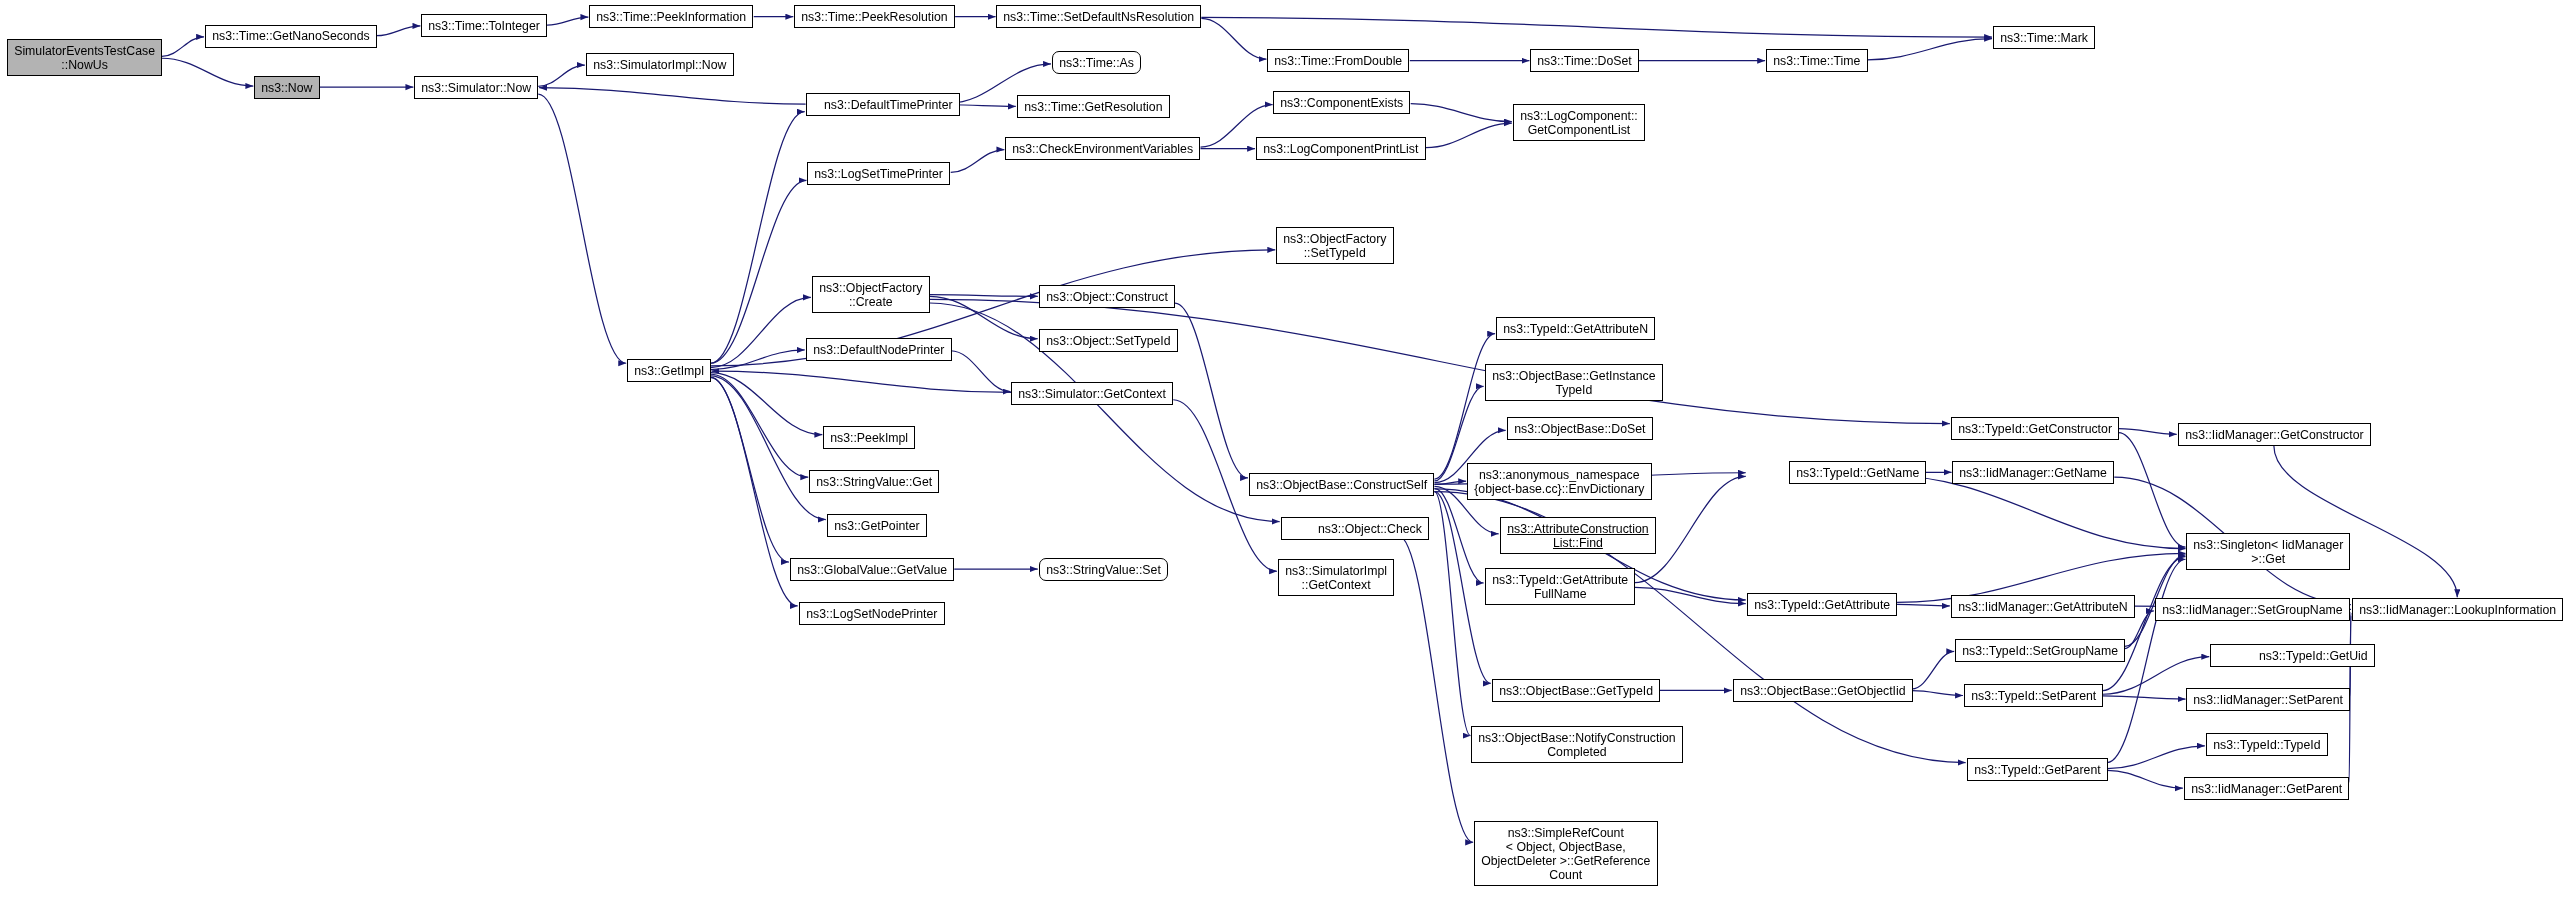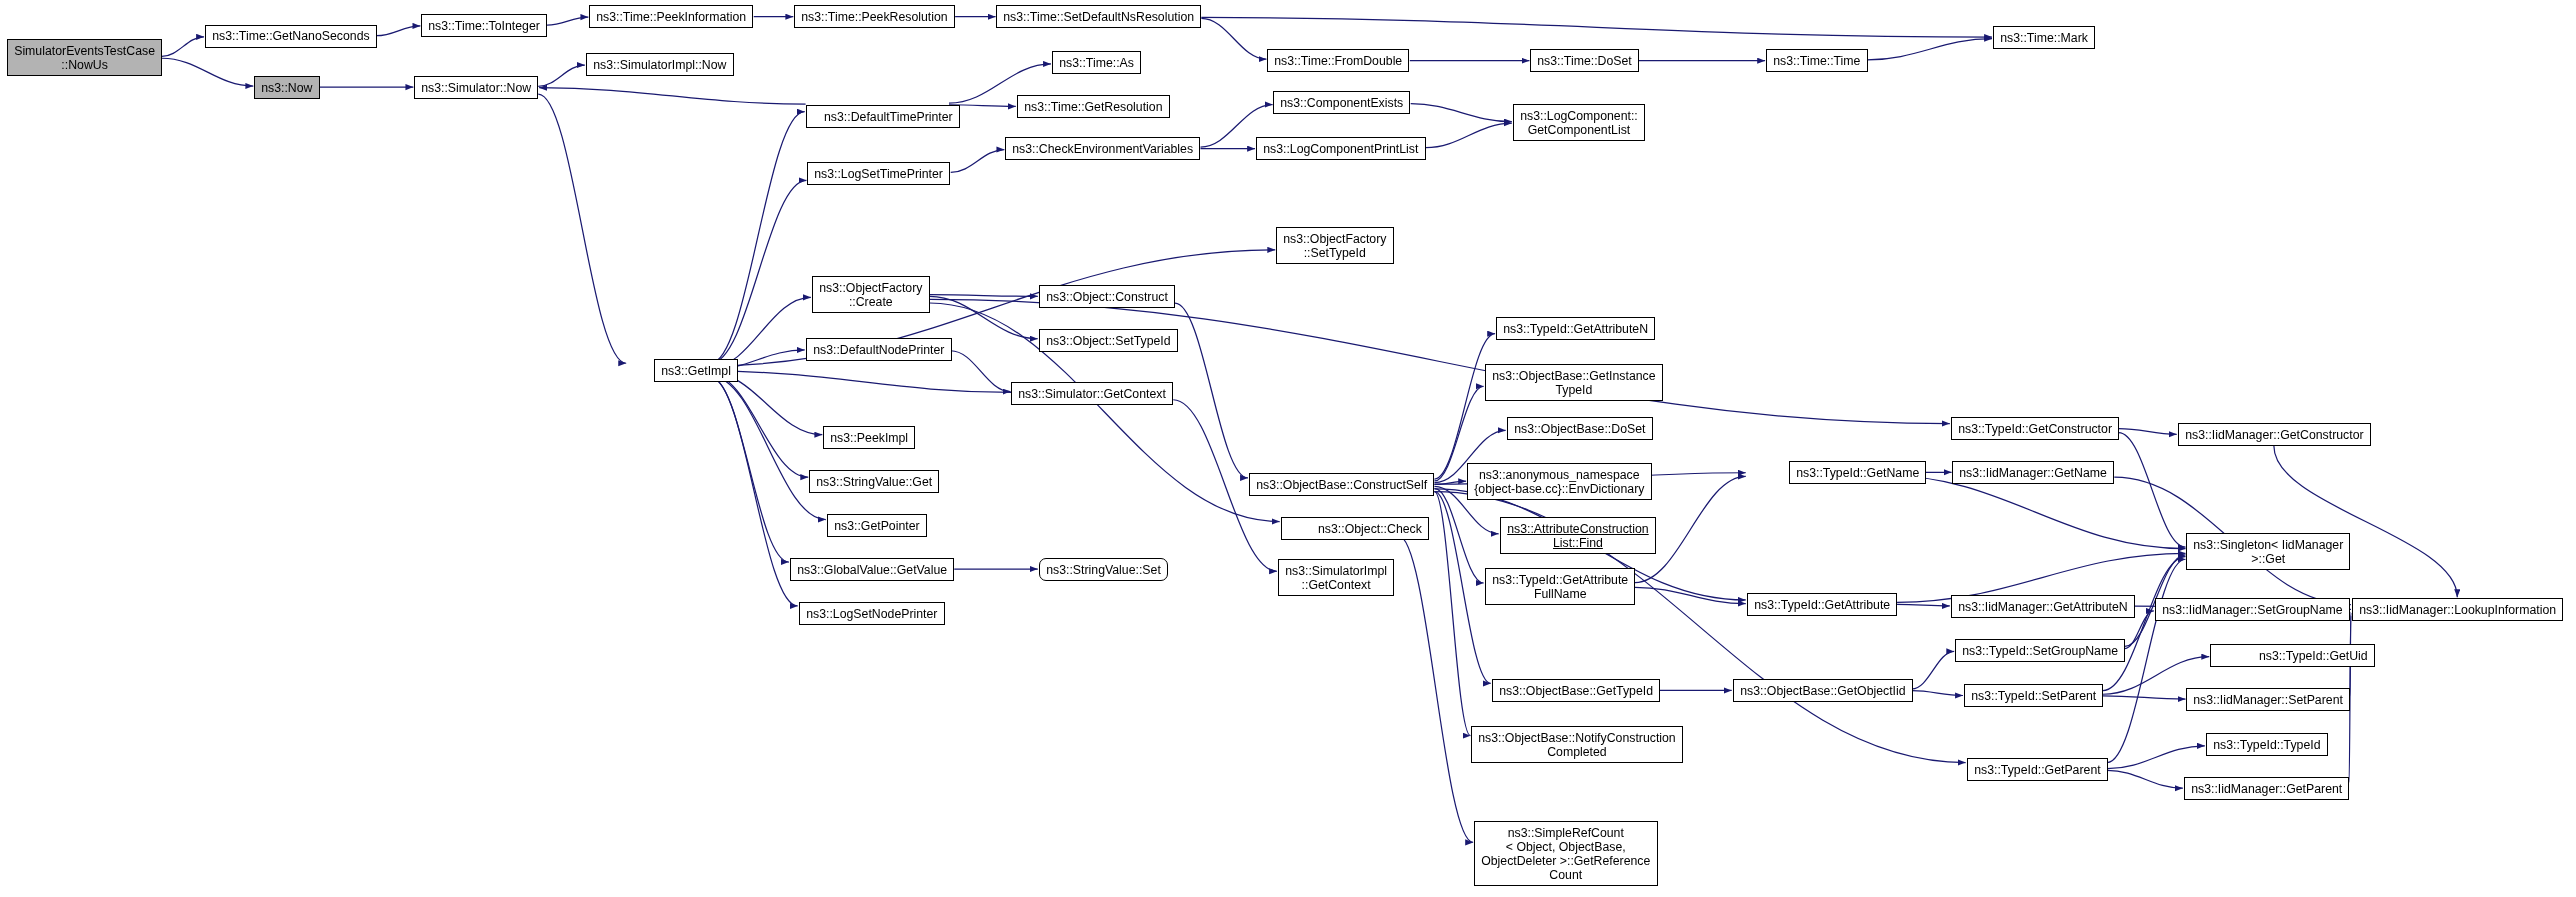--- a/index.html
+++ b/index.html
@@ -141,37 +141,37 @@
     <div class="node" style="left: 421px; top: 14px;">ns3::Time::ToInteger</div>
     <div class="node" style="left: 414px; top: 76px;">ns3::Simulator::Now</div>
     <div class="node" style="left: 589px; top: 5.3px;">ns3::Time::PeekInformation</div>
     <div class="node" style="left: 586px; top: 53px;">ns3::SimulatorImpl::Now</div>
     <div class="node" style="left: 794px; top: 5.3px;">ns3::Time::PeekResolution</div>
     <div class="node" style="left: 996px; top: 5.3px;">ns3::Time::SetDefaultNsResolution</div>
     <div class="node" style="left: 1993px; top: 26px;">ns3::Time::Mark</div>
     <div class="node" style="left: 1267px; top: 49px;">ns3::Time::FromDouble</div>
     <div class="node" style="left: 1530px; top: 49px;">ns3::Time::DoSet</div>
     <div class="node" style="left: 1766px; top: 49px;">ns3::Time::Time</div>
-    <div class="node" style="left: 1052px; top: 51px;">ns3::Time::As</div>
-    <div class="node" style="left: 806px; top: 105px; padding-left: 17px;">ns3::DefaultTimePrinter</div>
+    <div class="node" style="left: 1052px; top: 51px; border-radius: 7px;">ns3::Time::As</div>
+    <div class="node" style="left: 806px; top: 93px; padding-left: 17px;">ns3::DefaultTimePrinter</div>
     <div class="node" style="left: 1017px; top: 95px;">ns3::Time::GetResolution</div>
     <div class="node" style="left: 1273px; top: 91px;">ns3::ComponentExists</div>
     <div class="node" style="left: 1513px; top: 104px;">ns3::LogComponent::
 GetComponentList</div>
     <div class="node" style="left: 1005px; top: 137px;">ns3::CheckEnvironmentVariables</div>
     <div class="node" style="left: 1256px; top: 137px;">ns3::LogComponentPrintList</div>
     <div class="node" style="left: 807px; top: 162px;">ns3::LogSetTimePrinter</div>
     <div class="node" style="left: 1276px; top: 227px;">ns3::ObjectFactory
 ::SetTypeId</div>
     <div class="node" style="left: 812px; top: 276px;">ns3::ObjectFactory
 ::Create</div>
     <div class="node" style="left: 1039px; top: 285px;">ns3::Object::Construct</div>
     <div class="node" style="left: 1039px; top: 329px;">ns3::Object::SetTypeId</div>
     <div class="node" style="left: 806px; top: 338px;">ns3::DefaultNodePrinter</div>
-    <div class="node" style="left: 654px; top: 359px;">ns3::GetImpl</div>
+    <div class="node" style="left: 627px; top: 359px;">ns3::GetImpl</div>
     <div class="node" style="left: 1011px; top: 382px;">ns3::Simulator::GetContext</div>
     <div class="node" style="left: 823px; top: 426px;">ns3::PeekImpl</div>
     <div class="node" style="left: 809px; top: 470px;">ns3::StringValue::Get</div>
     <div class="node" style="left: 827px; top: 514px;">ns3::GetPointer</div>
     <div class="node" style="left: 790px; top: 558px;">ns3::GlobalValue::GetValue</div>
     <div class="node" style="left: 1039px; top: 558px; border-radius: 7px;">ns3::StringValue::Set</div>
     <div class="node" style="left: 799px; top: 602px;">ns3::LogSetNodePrinter</div>
     <div class="node" style="left: 1249px; top: 473px;">ns3::ObjectBase::ConstructSelf</div>
     <div class="node" style="left: 1281px; top: 517px; padding-left: 36px;">ns3::Object::Check</div>
     <div class="node" style="left: 1278px; top: 559px;">ns3::SimulatorImpl

